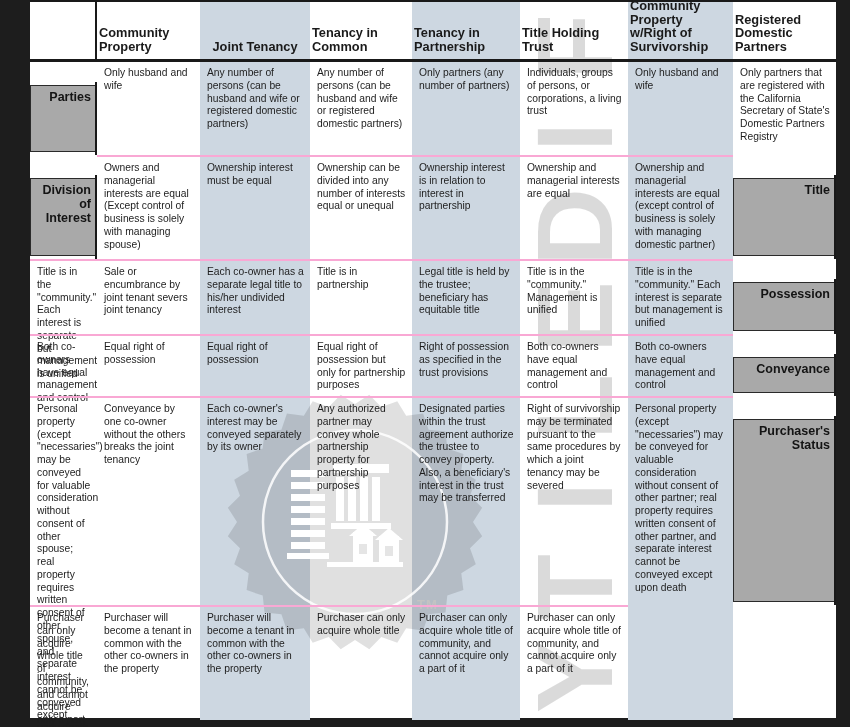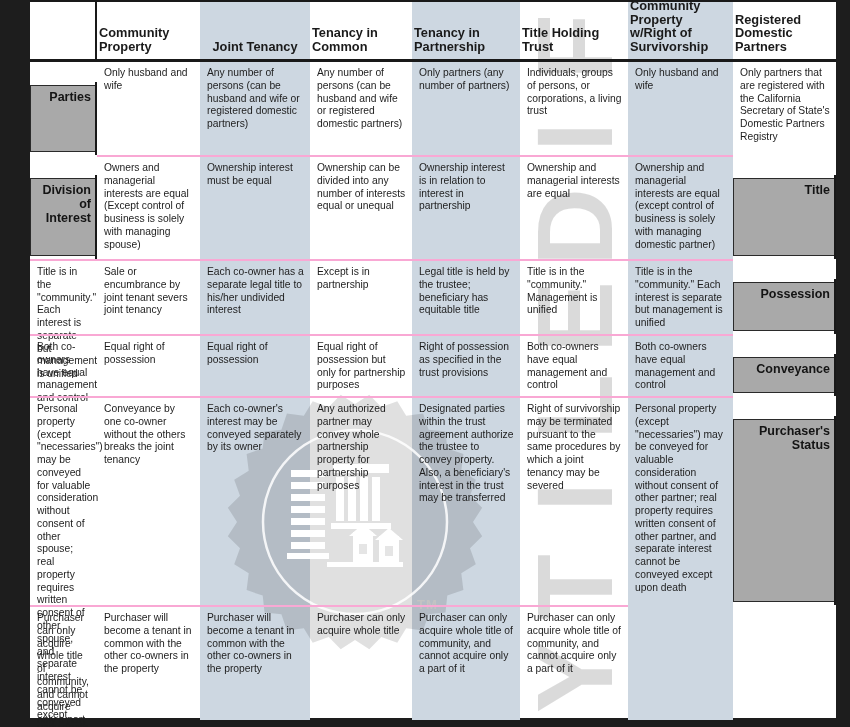--- a/index.html
+++ b/index.html
@@ -135,21 +135,21 @@
         <div class="ccell bt">Ownership can be divided into any number of interests equal or unequal</div>
         <div class="ccell bt">Ownership interest is in relation to interest in partnership</div>
         <div class="ccell bt">Ownership and managerial interests are equal</div>
         <div class="ccell bt">Ownership and managerial interests are equal (except control of business is solely with managing domestic partner)</div>
         <div class="lcell">
           <div class="ltag">Title</div>
         </div>
         <div class="ccell bt">Title is in the "community." Each interest is separate but management is unified</div>
         <div class="ccell bt">Sale or encumbrance by joint tenant severs joint tenancy</div>
         <div class="ccell bt">Each co-owner has a separate legal title to his/her undivided interest</div>
-        <div class="ccell bt">Except is in partnership</div>
+        <div class="ccell bt">Title is in partnership</div>
         <div class="ccell bt">Legal title is held by the trustee; beneficiary has equitable title</div>
         <div class="ccell bt">Title is in the "community." Management is unified</div>
         <div class="ccell bt">Title is in the "community." Each interest is separate but management is unified</div>
         <div class="lcell">
           <div class="ltag">Possession</div>
         </div>
         <div class="ccell bt">Both co-owners have equal management and control</div>
         <div class="ccell bt">Equal right of possession</div>
         <div class="ccell bt">Equal right of possession</div>
         <div class="ccell bt">Equal right of possession but only for partnership purposes</div>

